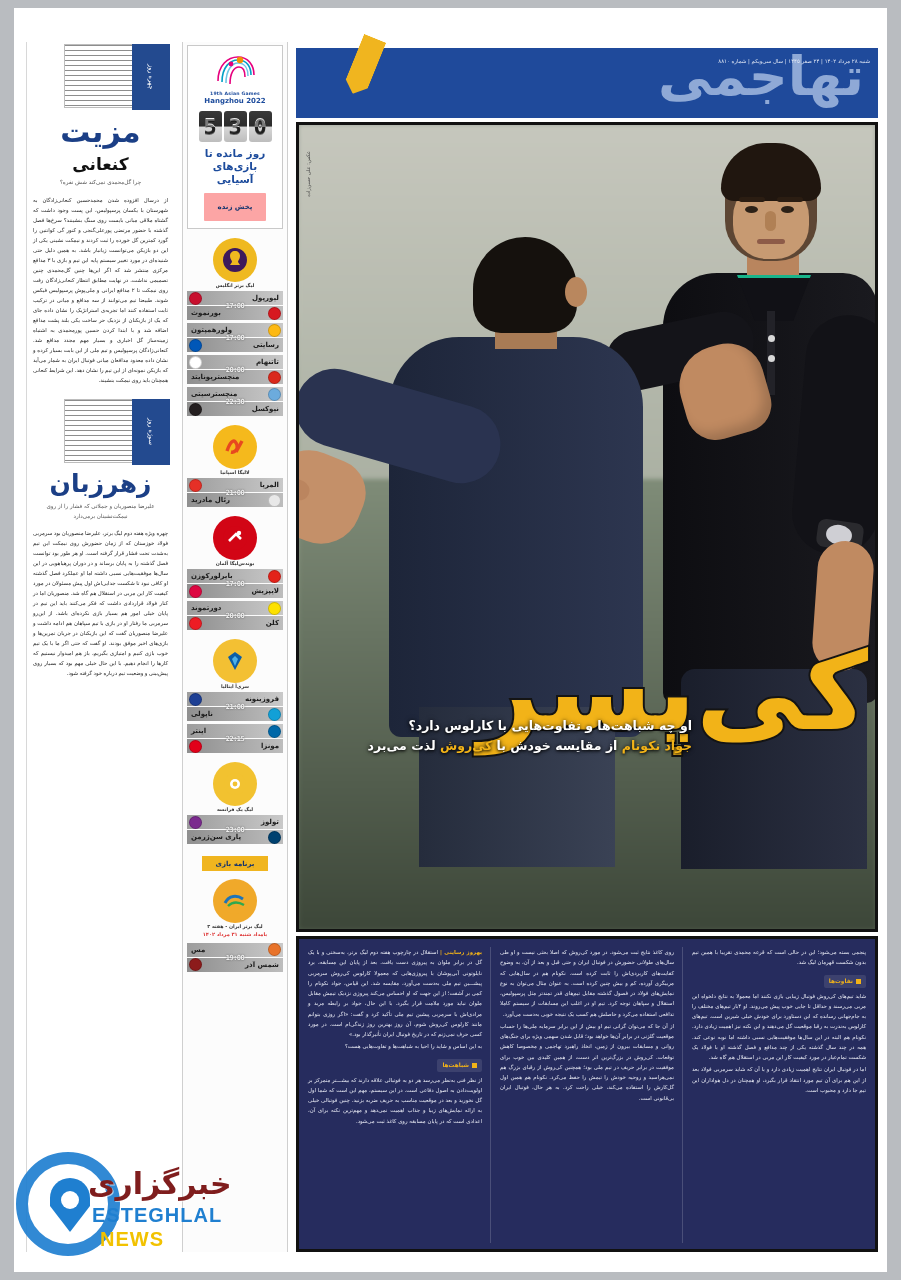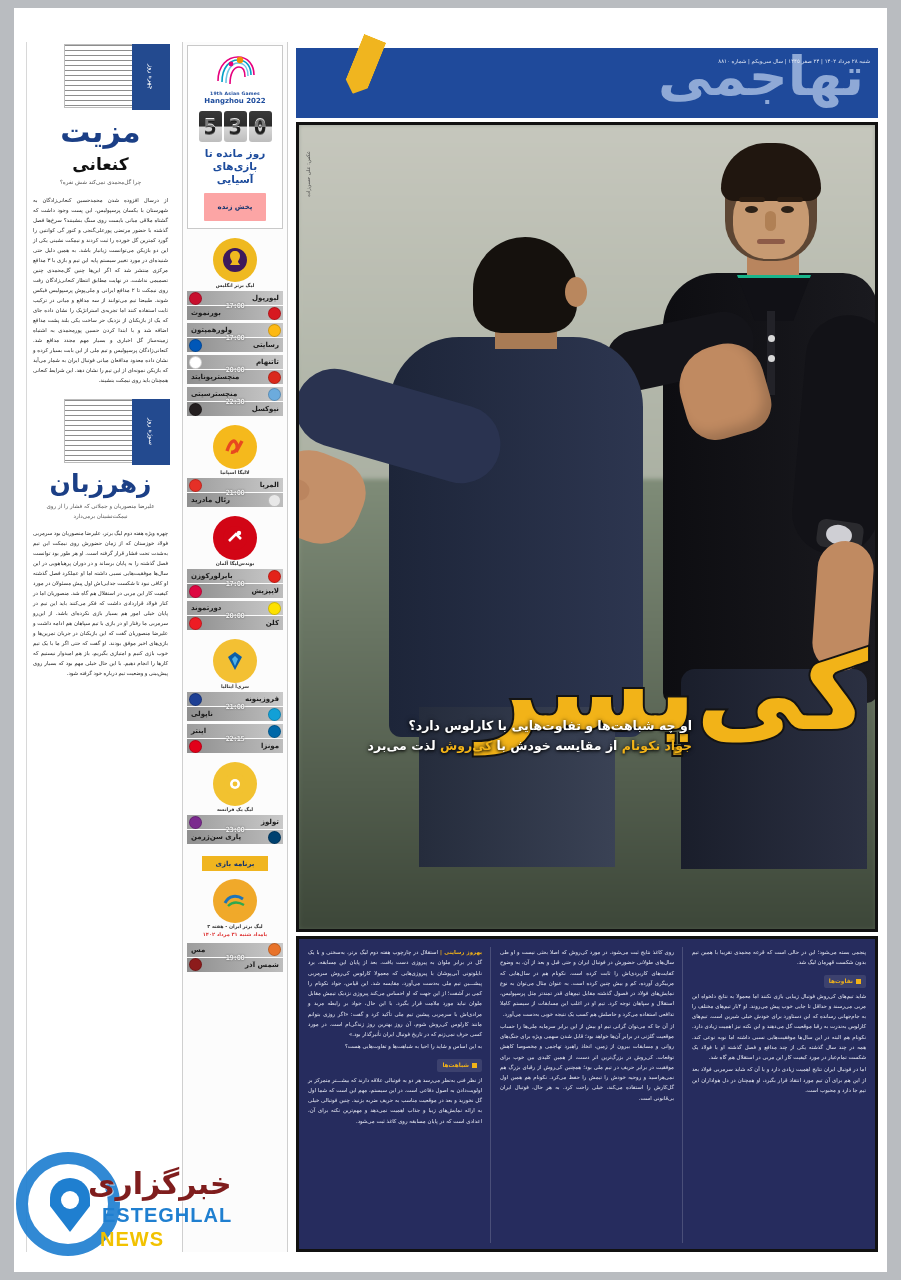--- a/index.html
+++ b/index.html
@@ -543,21 +543,21 @@
   }
   .wm-fa {
     position: absolute; left: 78px; top: 22px;
     font-size: 30px; font-weight: bold;
     color: #7f1d1d;
     text-shadow: 1px 1px 0 rgba(255,255,255,.6);
     white-space: nowrap;
     letter-spacing: -1px;
   }
   .wm-en1 {
-    position: absolute; left: 92px; top: 60px;
+    position: absolute; left: 82px; top: 60px;
     font-size: 20px; font-weight: bold; color: #1f7fd0;
     letter-spacing: 1px;
     font-family: "Liberation Sans", sans-serif;
   }
   .wm-en2 {
     position: absolute; left: 90px; top: 84px;
     font-size: 20px; font-weight: bold; color: #f2c200;
     letter-spacing: 1px;
     font-family: "Liberation Sans", sans-serif;
   }

